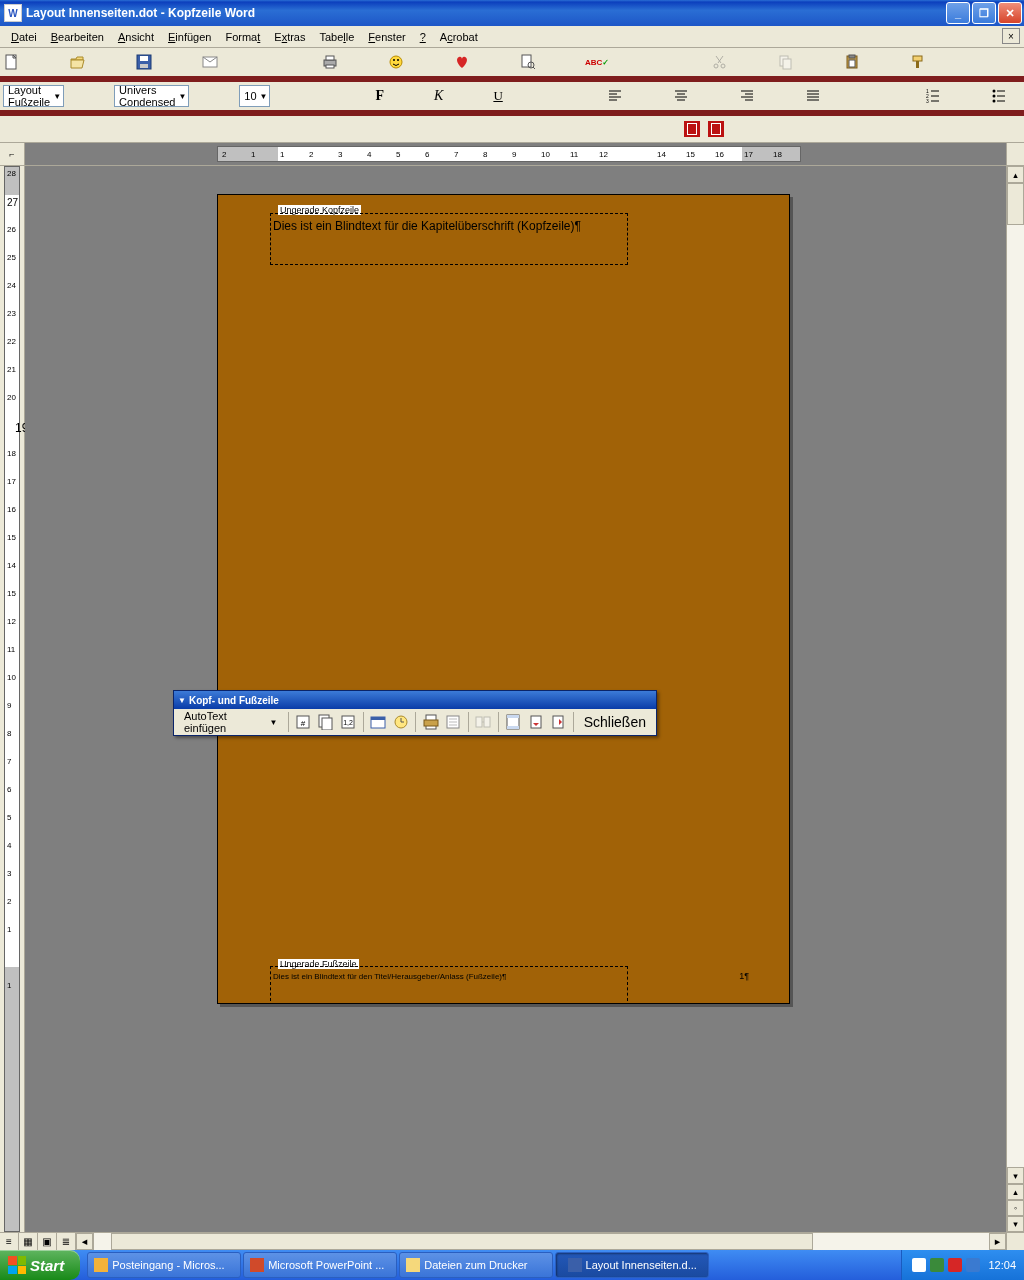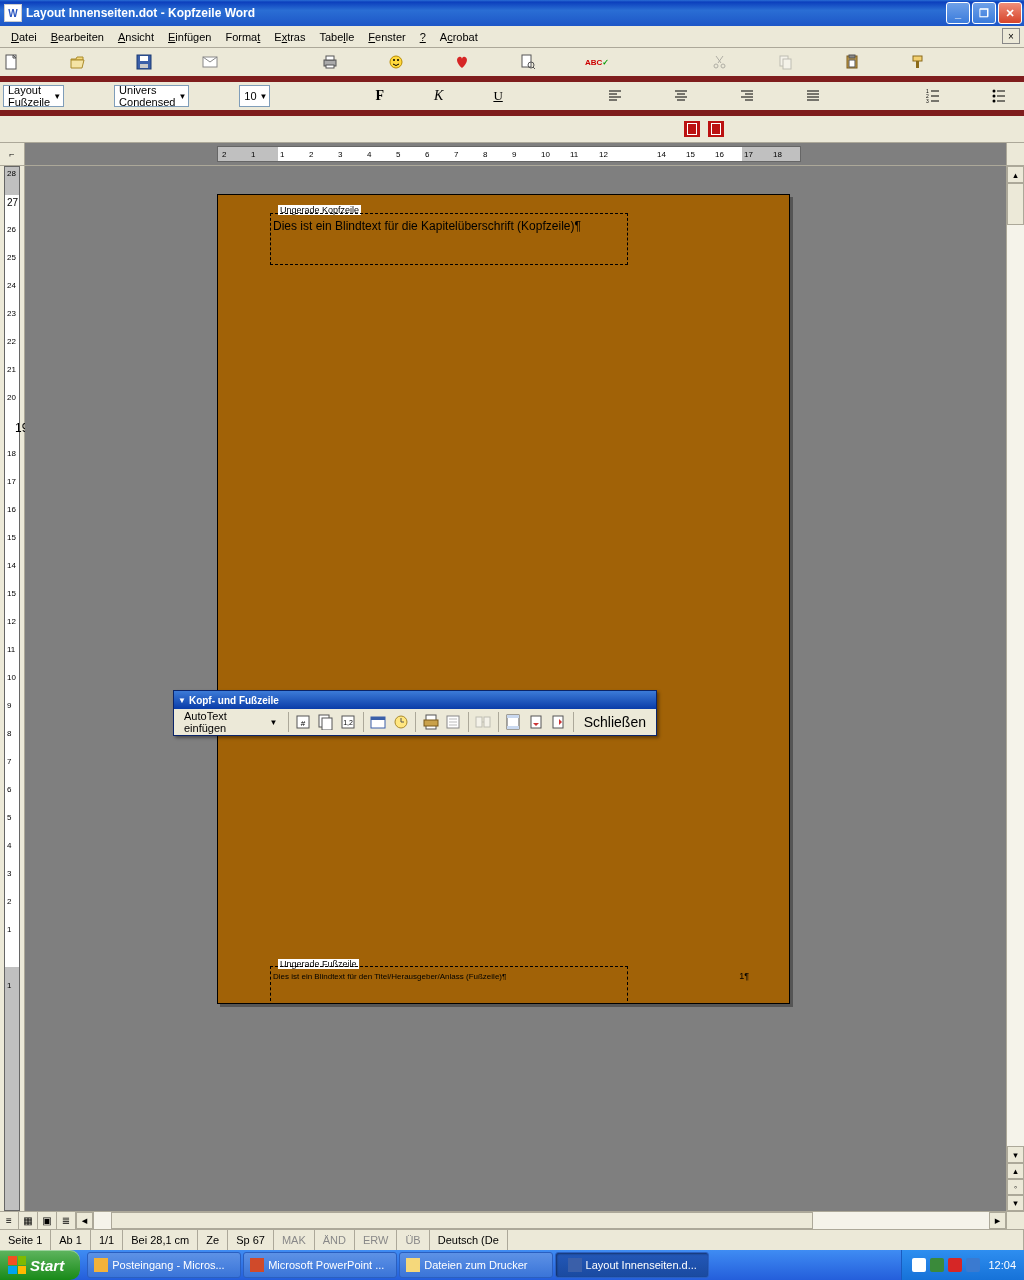--- a/index.html
+++ b/index.html
@@ -589,34 +589,20 @@
       </div>
       <div class="arr l" style="position:relative;width:15px;border:1px solid #aca899;display:flex;align-items:center;justify-content:center;">◂</div>
       <div class="track">
           <div class="thumb"></div>
         </div>
       <div class="arr" style="position:relative;width:15px;border:1px solid #aca899;display:flex;align-items:center;justify-content:center;">▸</div>
       <div style="width:17px;border-left:1px solid #aca899;"></div>
     </div>
   </div>
 
-  <div class="statusbar">
-    <div class="cell">Seite  1</div>
-    <div class="cell">Ab  1</div>
-    <div class="cell">1/1</div>
-    <div class="cell">Bei  28,1 cm</div>
-    <div class="cell">Ze</div>
-    <div class="cell">Sp  67</div>
-    <div class="cell dim">MAK</div>
-    <div class="cell dim">ÄND</div>
-    <div class="cell dim">ERW</div>
-    <div class="cell dim">ÜB</div>
-    <div class="cell">Deutsch (De</div>
-    <div class="cell flex"></div>
-  </div>
 
   <div class="taskbar">
     <div class="startbtn">
       <div class="startlogo">
           <i></i>
           <i></i>
           <i></i>
           <i></i>
         </div>
       <span>Start</span>

